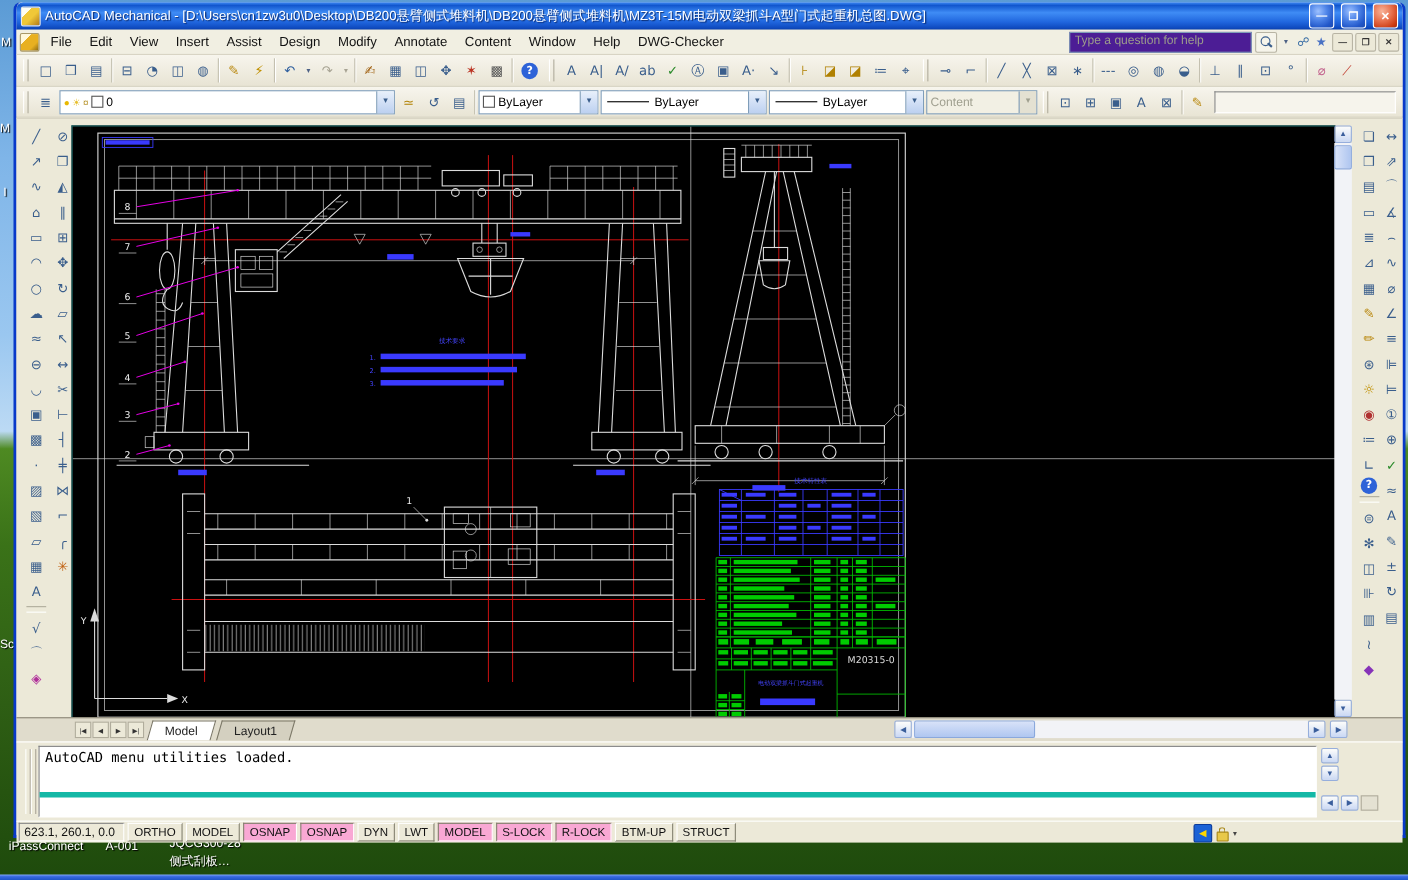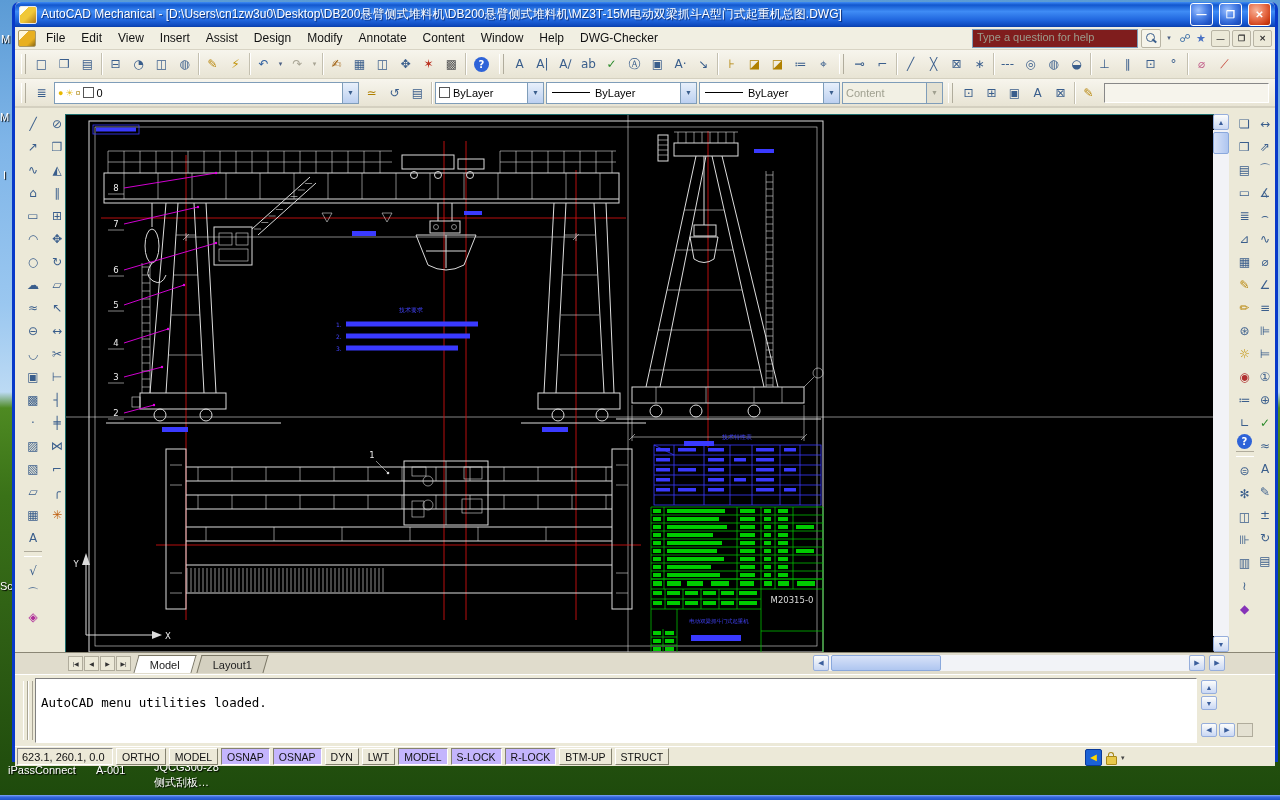--- a/index.html
+++ b/index.html
@@ -25,21 +25,21 @@
   .t-btn{width:21px;height:21px;flex:none;border:1px solid #fff;border-radius:3px;margin-left:2px;
     display:flex;align-items:center;justify-content:center;color:#fff;font-size:10px;font-weight:bold;
     background:radial-gradient(circle at 35% 30%,#9CC0FF 0,#4E84E8 40%,#2257C9 75%,#1B4AAE 100%)}
   .t-btn.close{background:radial-gradient(circle at 35% 30%,#F8B49A 0,#E8704C 45%,#CC3B12 80%,#A82E0C 100%)}
   
   .menubar{height:22px;flex:none;display:flex;align-items:center;background:#F1EFE2;
     border-bottom:1px solid #D8D4C4;padding:0 3px;font-size:12px;color:#111}
   .m-icon{width:16px;height:15px;flex:none;margin-right:2px;border:1px solid #A89868;border-radius:2px;
     background:linear-gradient(135deg,#FFF8DC 0 30%,#E8B020 30% 70%,#8B6914 100%)}
   .menu-item{padding:2px 8px}
-  .helpbox{width:156px;height:15px;border:1px solid #7F9DB9;background:#7f1d1d;color:#9C9C8C;font-size:11px;
+  .helpbox{width:156px;height:15px;border:1px solid #7F9DB9;background:#4c1d95;color:#9C9C8C;font-size:11px;
     padding:1px 4px;margin-left:auto;white-space:nowrap;overflow:hidden}
   .mag{width:18px;height:17px;margin-left:3px;border:1px solid #B8B4A4;border-radius:2px;background:#F6F4EA;position:relative}
   .mag:before{content:"";position:absolute;left:4px;top:3px;width:7px;height:7px;border:1.5px solid #3A5E8C;border-radius:50%}
   .mag:after{content:"";position:absolute;left:10px;top:10px;width:5px;height:1.5px;background:#3A5E8C;transform:rotate(40deg)}
   .mini{width:16px;height:17px;display:flex;align-items:center;justify-content:center;font-size:11px;color:#3A6EA5}
   .mdi-btn{width:17px;height:15px;margin-left:2px;border:1px solid #B8B4A4;border-radius:2px;background:#ECE9D8;
     display:flex;align-items:center;justify-content:center;font-size:8px;color:#333;font-weight:bold}
   
   .tbrow{flex:none;display:flex;align-items:center;background:linear-gradient(#F7F5ED,#E8E4D4);
     border-bottom:1px solid #D4D0C0;padding:0 2px}
@@ -104,35 +104,35 @@
   .hscroll .sb-track{height:16px}
   .hs-thumb{position:absolute;left:2px;top:0;height:16px;width:110px;box-sizing:border-box;
     border:1px solid #8AA8DC;border-radius:2px;background:linear-gradient(#D8E2F8,#AFC6F0)}
   .corner-btn{position:absolute;left:1194px;top:2px}
   
   .cmdpad{height:71px;flex:none;position:relative;background:#ECE9D8;border-top:1px solid #fff}
   .cmd-grip{position:absolute;top:6px;bottom:6px;width:3px;border-left:1px solid #fff;border-right:1px solid #A8A494}
   .cmdbox{position:absolute;left:20px;top:3px;width:1160px;height:63px;background:#fff;
     border:1px solid;border-color:#808080 #fff #fff #808080;
     font-family:"DejaVu Sans Mono",monospace;font-size:12.5px;color:#000}
-  .cmd-hist{height:37px;padding:16px 5px;border-bottom:2px solid #14b8a6;white-space:pre;overflow:hidden}
+  .cmd-hist{height:37px;padding:2px 5px;border-bottom:5px solid #14b8a6;white-space:pre;overflow:hidden}
   .cmd-input{padding:3px 5px}
   .cmd-aux{position:absolute;display:flex;gap:2px}
   .aux-btn{width:16px;height:14px;box-sizing:border-box;border:1px solid #96AEDC;border-radius:2px;
     background:linear-gradient(#FDFDFB,#CAD8F4);color:#3A5E9C;font-size:7px;
     display:flex;align-items:center;justify-content:center}
   .aux-blank{width:16px;height:14px;box-sizing:border-box;border:1px solid #B0AC9C;background:#E4E1D2}
   
   .statusbar{height:19px;flex:none;display:flex;align-items:center;background:#ECE9D8;
     border-top:1px solid #fff;font-size:11px;padding:0 2px;position:relative}
   .coords{width:86px;height:15px;border:1px solid;border-color:#888 #fff #fff #888;
     padding:0 4px;display:flex;align-items:center;font-size:11px;color:#111}
   .sbtn{height:15px;padding:0 5px;margin-left:3px;display:flex;align-items:center;font-size:10.5px;color:#111;
     border:1px solid;border-color:#fff #848270 #848270 #fff;background:#ECE9D8}
-  .sbtn.pressed{border-color:#848270 #fff #fff #848270;background:#c4b5fd}
+  .sbtn.pressed{border-color:#848270 #fff #fff #848270;background:#f9a8d4}
   .tray{position:absolute;left:1070px;top:2px;display:flex;align-items:center;gap:4px}
   .comm-ic{width:15px;height:15px;background:#1B62D6;border:1px solid #0A3A9A;border-radius:2px;
     color:#FFD700;font-size:8px;display:flex;align-items:center;justify-content:center;font-weight:bold}
   .lock{width:9px;height:7px;background:#E8C84A;border:1px solid #A88818;border-radius:1px;position:relative;margin-top:5px}
   .lock:before{content:"";position:absolute;left:1px;top:-5px;width:4px;height:4px;border:1.5px solid #A88818;
     border-bottom:none;border-radius:3px 3px 0 0}
   .tray-dd{font-size:7px;color:#444}
 </style>
 </head>
 <body>

